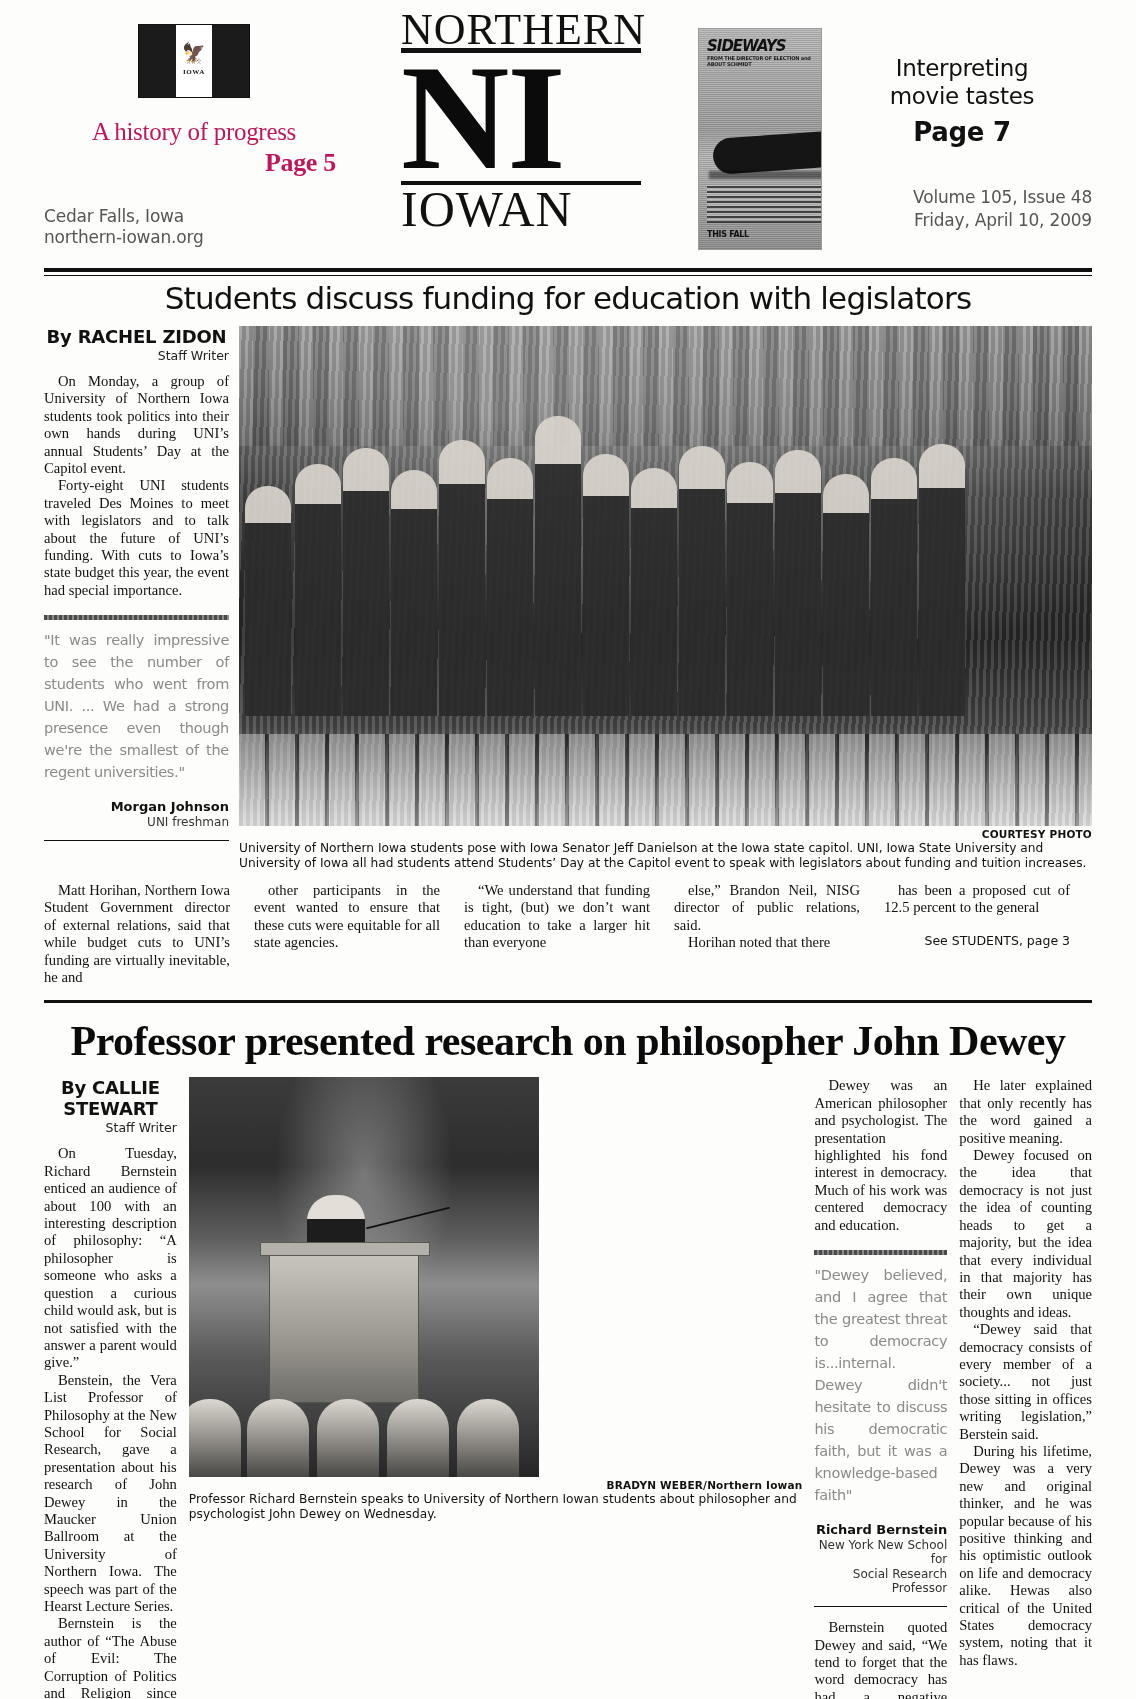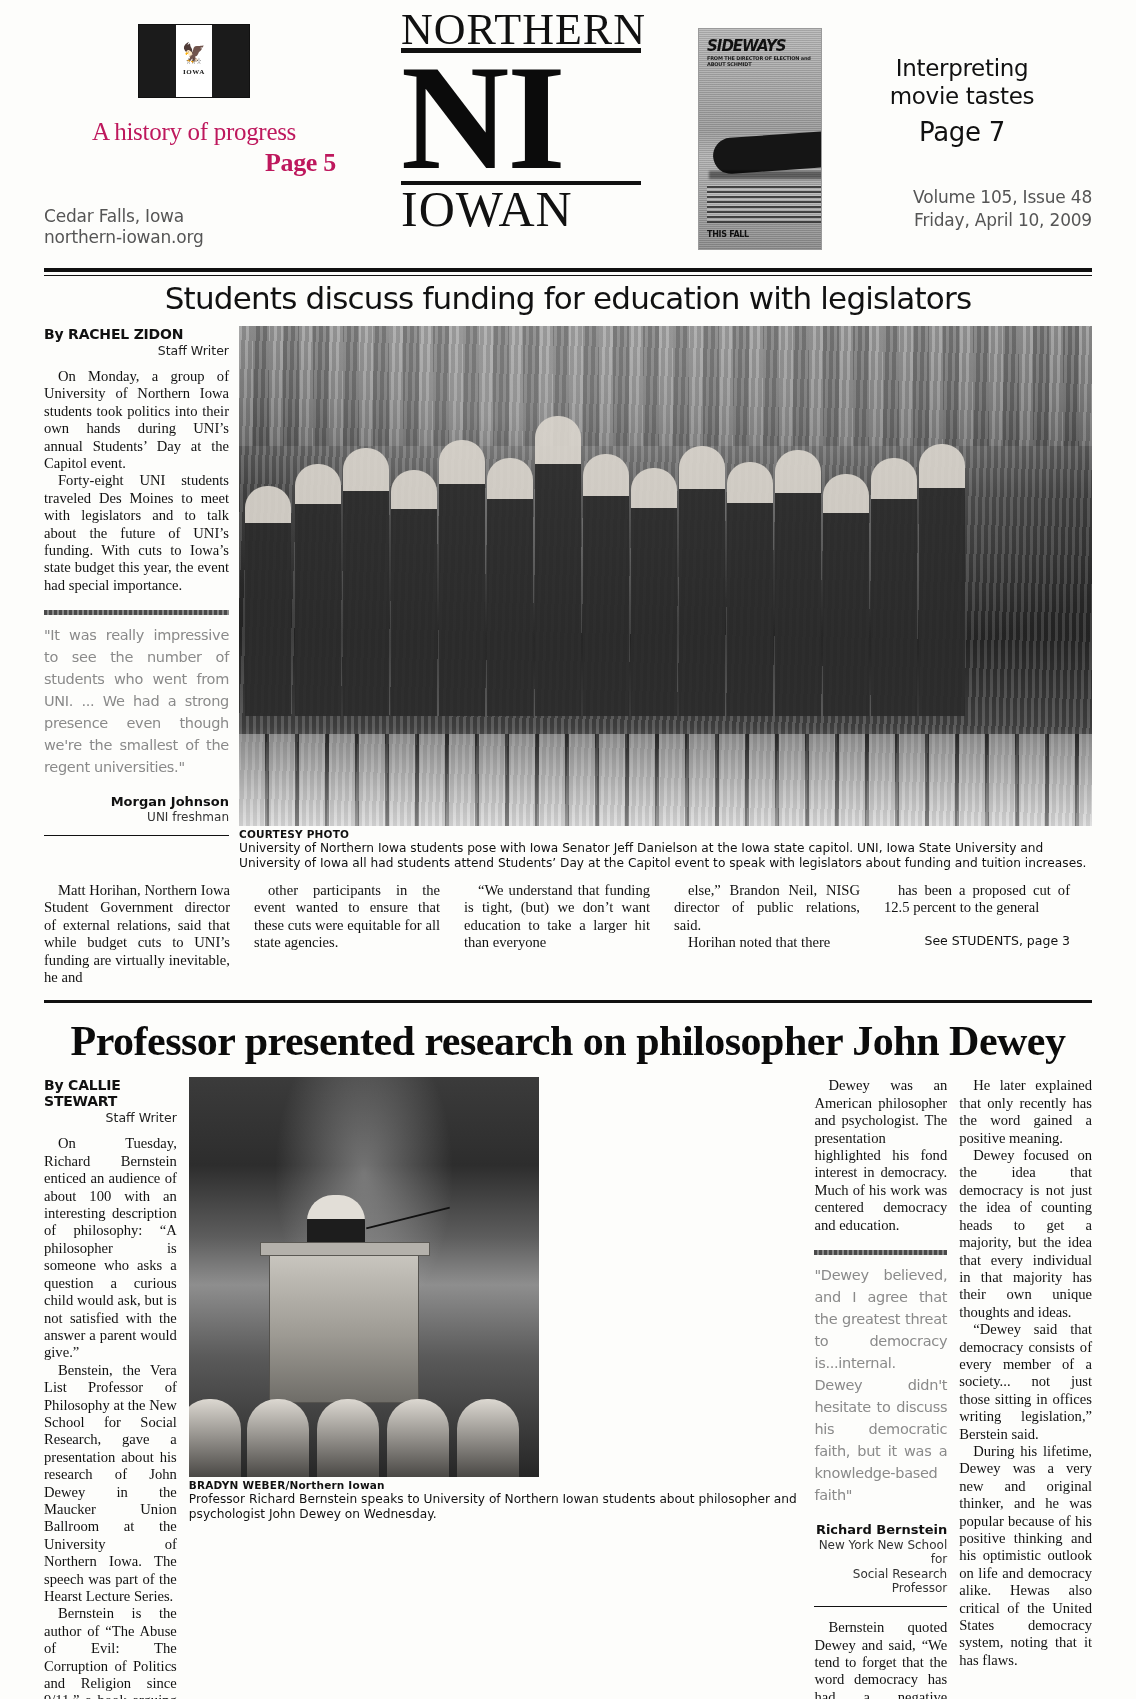--- a/index.html
+++ b/index.html
@@ -99,43 +99,43 @@
   }
   .poster-fall{
     position:absolute;bottom:10px;left:8px;
     font-family:"DejaVu Sans",sans-serif;font-weight:bold;font-size:8px;color:#111;letter-spacing:-.3px;
   }
   .mh-right{width:260px;padding-top:54px;text-align:center;}
   .teaser-right{
     font-family:"DejaVu Sans",sans-serif;
     font-size:23px;line-height:28px;color:#111;letter-spacing:-.3px;
   }
-  .teaser-right .pg{display:block;font-weight:normal;font-size:26px;margin-top:8px;}
+  .teaser-right .pg{display:block;font-weight:bold;font-size:26px;margin-top:8px;}
   .mh-vol{
     font-family:"DejaVu Sans",sans-serif;
     font-size:17px;color:#555;margin-top:40px;line-height:23px;text-align:right;letter-spacing:-.2px;
   }
   
   .rule-thick{height:4px;background:#111;margin:0 44px;}
   .rule-thin{height:1px;background:#111;margin:3px 44px 0;}
   
   .story{padding:0 44px;box-sizing:border-box;}
   h1.hl{
     font-family:"Liberation Serif",serif;font-weight:bold;
     font-size:46px;line-height:52px;text-align:center;margin:18px 0 0;letter-spacing:-.5px;color:#0b0b0b;
   }
   h2.sub{
     font-family:"DejaVu Sans",sans-serif;font-weight:normal;
     font-size:31px;line-height:36px;text-align:center;margin:4px 0 10px;color:#111;letter-spacing:-.8px;
   }
   .s1-grid{display:flex;gap:10px;}
   .s1-col{width:185px;}
   .byline{
-    font-family:"DejaVu Sans",sans-serif;font-weight:bold;font-size:14px;
-    text-align:left;color:#111;margin-bottom:1px;letter-spacing:-.2px;
+    font-family:"DejaVu Sans",sans-serif;font-weight:bold;font-size:18px;
+    text-align:center;color:#111;margin-bottom:1px;letter-spacing:-.2px;
   }
   .byline-sub{
     font-family:"DejaVu Sans",sans-serif;font-size:12.5px;text-align:right;color:#222;margin-bottom:10px;
   }
   p.body{
     font-family:"Liberation Serif",serif;
     font-size:14.6px;line-height:17.4px;text-align:justify;margin:0;
     text-indent:14px;color:#111;
   }
   .quotebox{margin-top:16px;}
@@ -173,21 +173,21 @@
     opacity:.75;
   }
   .crowd{position:absolute;left:0;right:0;top:60px;height:330px;}
   .crowd i{
     position:absolute;bottom:0;width:46px;border-radius:22px 22px 0 0;
     background:linear-gradient(180deg,#d9d4cc 0 16%,#2b2b2b 16% 100%);
     opacity:.92;
   }
   .credit{
     font-family:"DejaVu Sans",sans-serif;font-weight:bold;font-size:10.5px;
-    margin-top:2px;color:#111;letter-spacing:.2px;
+    text-align:right;margin-top:2px;color:#111;letter-spacing:.2px;
   }
   .caption{
     font-family:"DejaVu Sans",sans-serif;font-size:12.2px;line-height:14.5px;color:#111;margin-top:1px;
   }
   .s1-cols{display:flex;gap:24px;margin-top:12px;}
   .s1-cols .c{width:186px;}
   .jump{
     font-family:"DejaVu Sans",sans-serif;font-size:12.5px;text-align:right;margin-top:16px;color:#111;
   }
   

